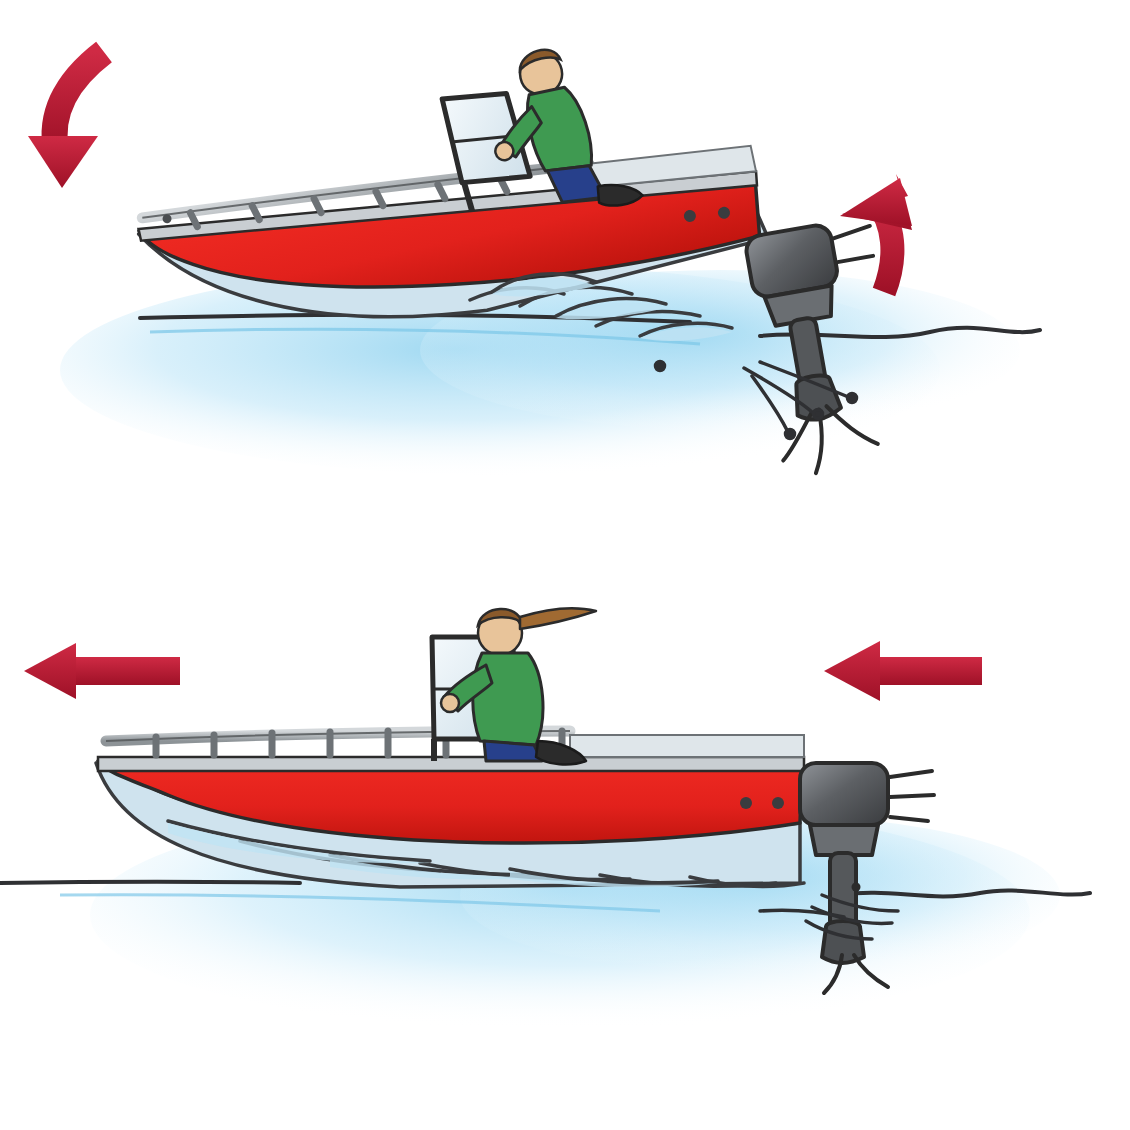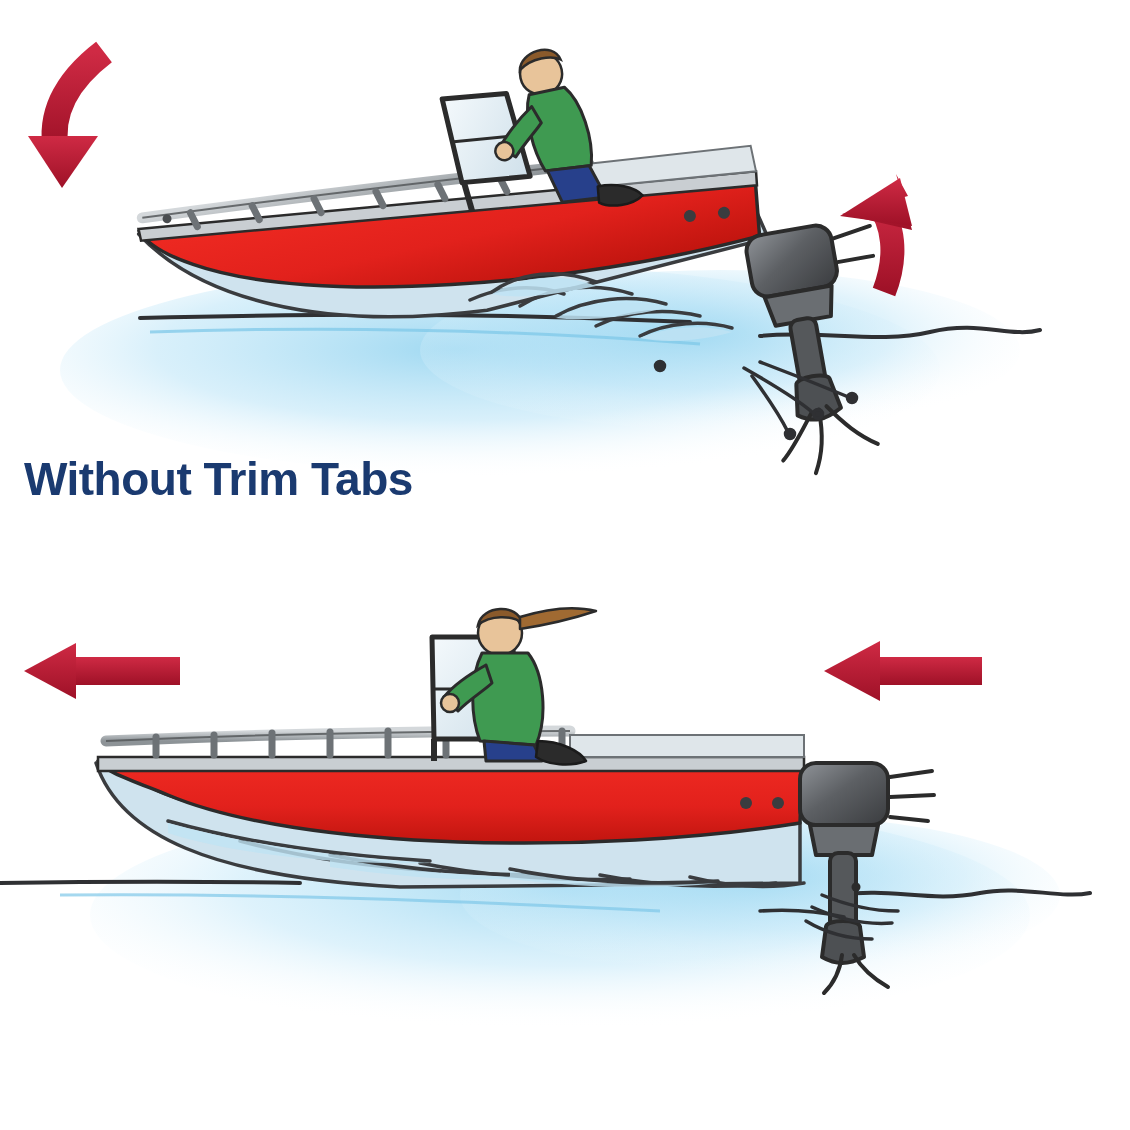--- a/index.html
+++ b/index.html
@@ -163,21 +163,20 @@
         </g>
 
         <g>
           <path d="M884,292 C898,256 894,224 876,200" stroke="url(#arrowGradT)" stroke-width="24" fill="none" stroke-linecap="butt"></path>
           <path d="M842,214 L908,196 L896,174 L912,230 Z" fill="url(#arrowGradT)"></path>
           <path d="M840,216 L900,178 L912,226 Z" fill="url(#arrowGradT)"></path>
         </g>
       </svg>
     </div>
 
-    <div class="caption" id="caption-top">Without Trim Tabs</div>
   </div>
 
   <div class="panel" id="panel-bottom">
     <div class="scene">
       <svg viewBox="0 0 1130 565" xmlns="http://www.w3.org/2000/svg">
         <defs>
           <linearGradient id="hullGradB" x1="0" y1="0" x2="0" y2="1">
             <stop offset="0%" stop-color="#ef2a22"></stop>
             <stop offset="55%" stop-color="#e2211c"></stop>
             <stop offset="100%" stop-color="#c1150f"></stop>

